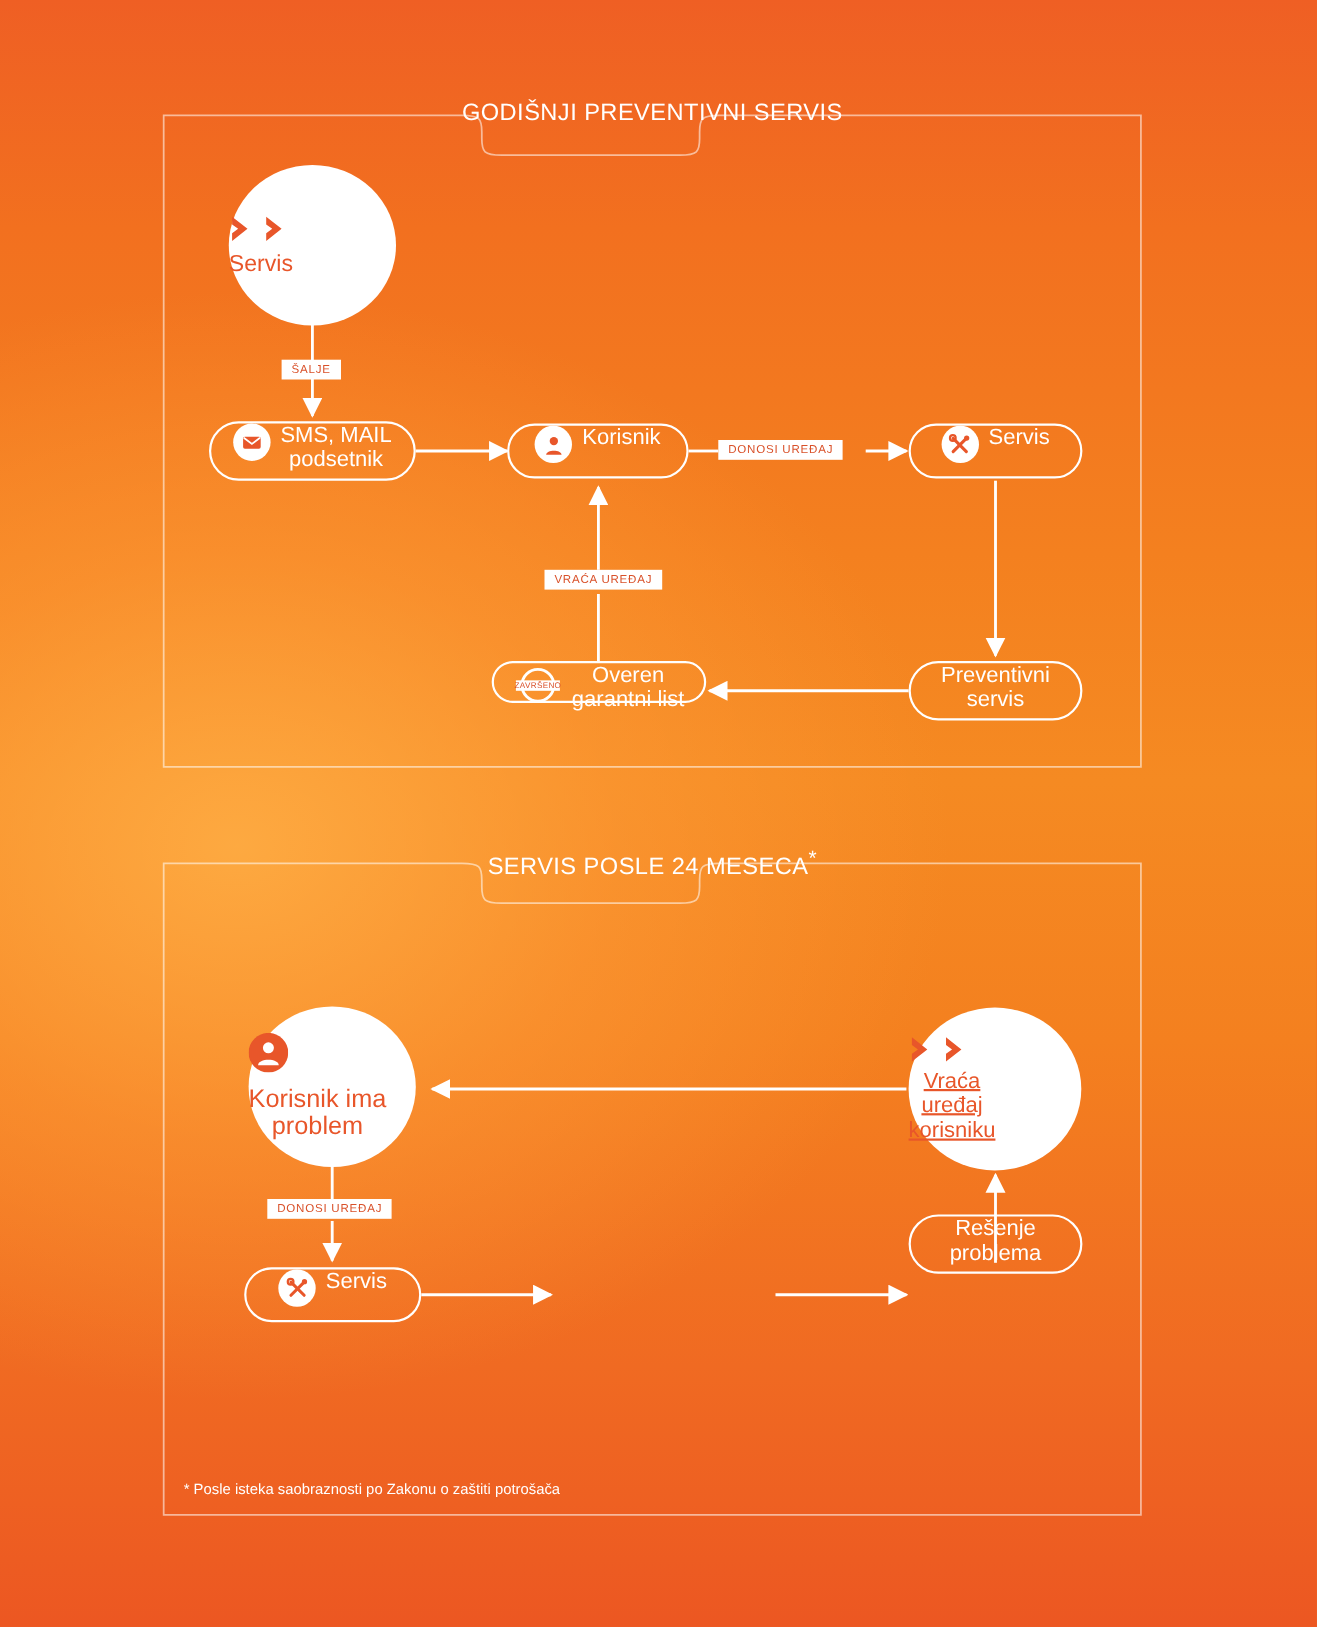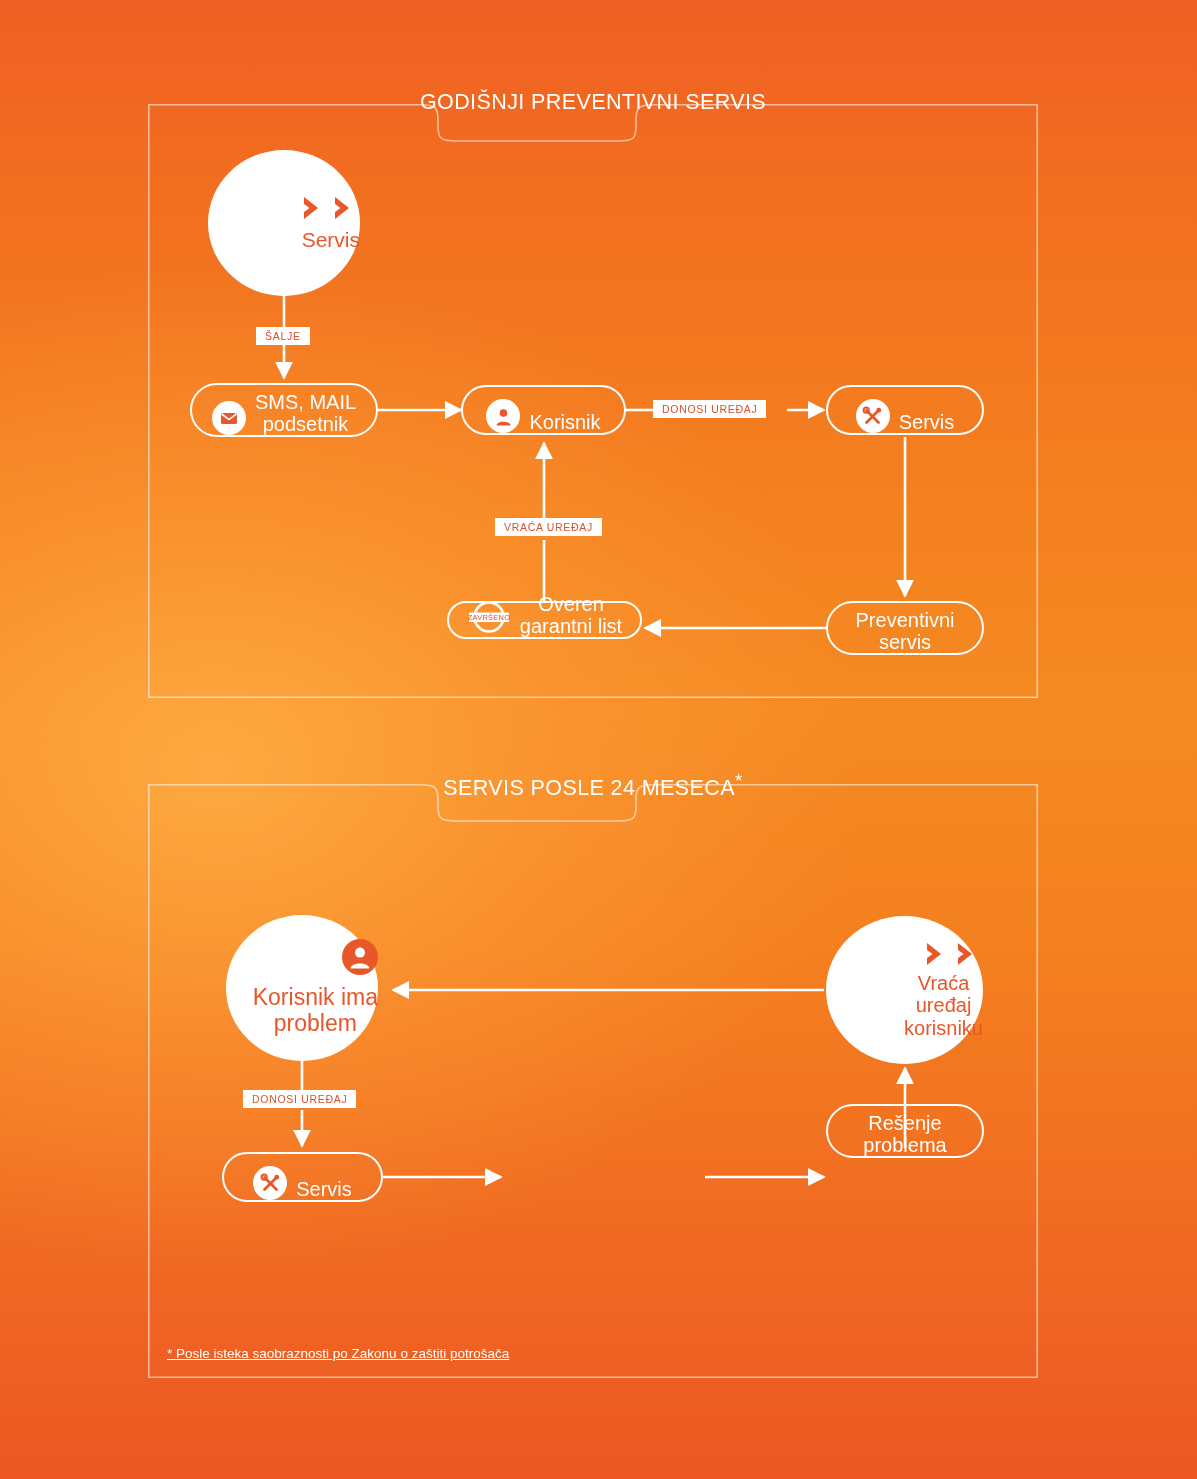--- a/index.html
+++ b/index.html
@@ -36,21 +36,21 @@
     white-space:nowrap;
     font-weight:400;
   }
   .sec-title .star{font-size:19px;vertical-align:super;}
 
   
   .node{
     position:absolute;
     box-sizing:border-box;
     display:flex;
-    align-items:flex-end;
+    align-items:flex-start;
     justify-content:center;
     color:#ffffff;
   }
   .pill{
     border:2.5px solid #ffffff;
     border-radius:999px;
     gap:9px;
     padding:0 16px;
     font-size:20px;
     line-height:1.1;
@@ -92,21 +92,20 @@
     white-space:nowrap;
     line-height:1;
     font-weight:400;
   }
   
   .footnote{
     position:absolute;
     color:#ffffff;
     font-size:13.5px;
     white-space:nowrap;
-    text-decoration:underline;
   }
   
   #wires{position:absolute;left:0;top:0;pointer-events:none;}
 </style>
 </head>
 <body>
 
 <div id="bg"></div>
 
 <div id="stage">
@@ -244,21 +243,21 @@
       <svg width="36" height="36" viewBox="0 0 36 36">
         <circle cx="18" cy="18" r="18" fill="#e8562a"></circle>
         <circle cx="18" cy="13.6" r="5" fill="#ffffff"></circle>
         <path d="M8.6 29.5 C8.6 22.8 27.4 22.8 27.4 29.5 Z" fill="#ffffff"></path>
       </svg>
     </div>
     <div class="lbl">Korisnik ima
 problem</div>
   </div>
 
-  <div class="node circle" style="left:826px;top:916px;width:157px;height:148px;">
+  <div class="node circle" style="left:826px;top:916px;width:157px;height:148px;text-decoration:underline;">
     <div class="chev" style="margin-bottom:5px;">
       <svg width="28" height="26" viewBox="0 0 28 26">
         <path d="M3 2 L17 13 L3 24 L3 17 L8.5 13 L3 9 Z" fill="#e8562a"></path>
       </svg>
       <svg width="28" height="26" viewBox="0 0 28 26">
         <path d="M3 2 L17 13 L3 24 L3 17 L8.5 13 L3 9 Z" fill="#e8562a"></path>
       </svg>
     </div>
     <div class="lbl" style="font-size:20px;">Vraća
 uređaj

